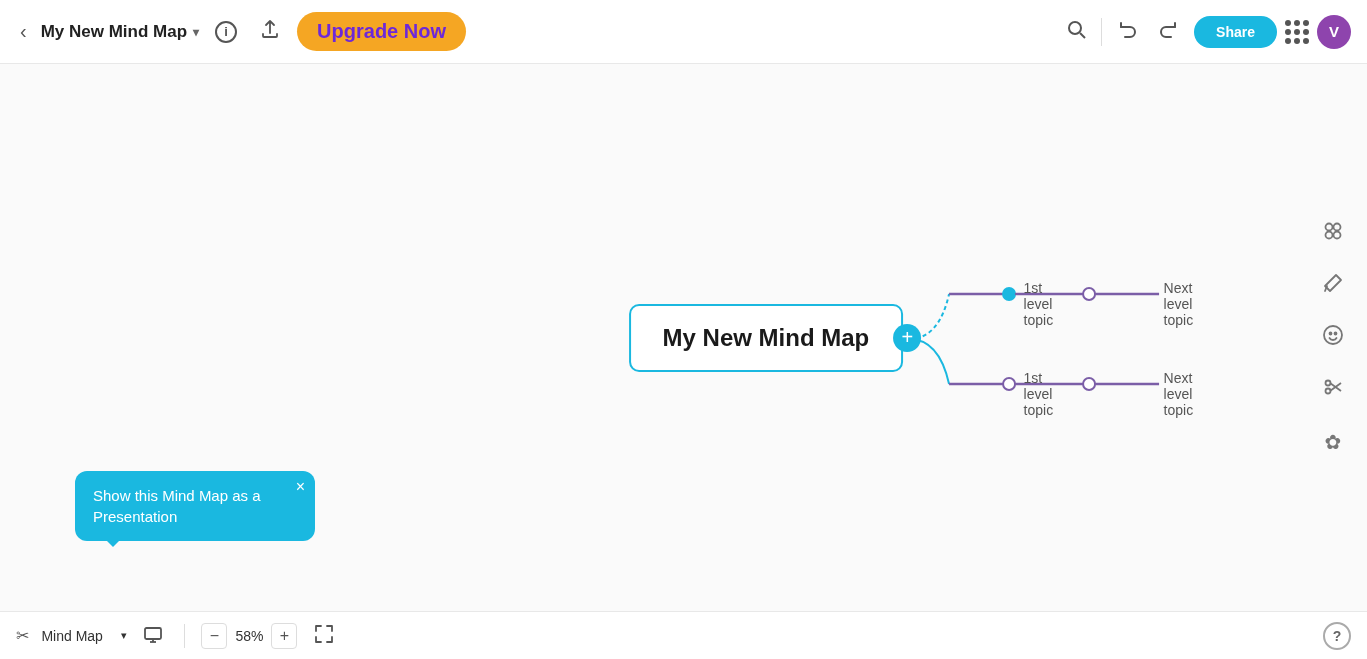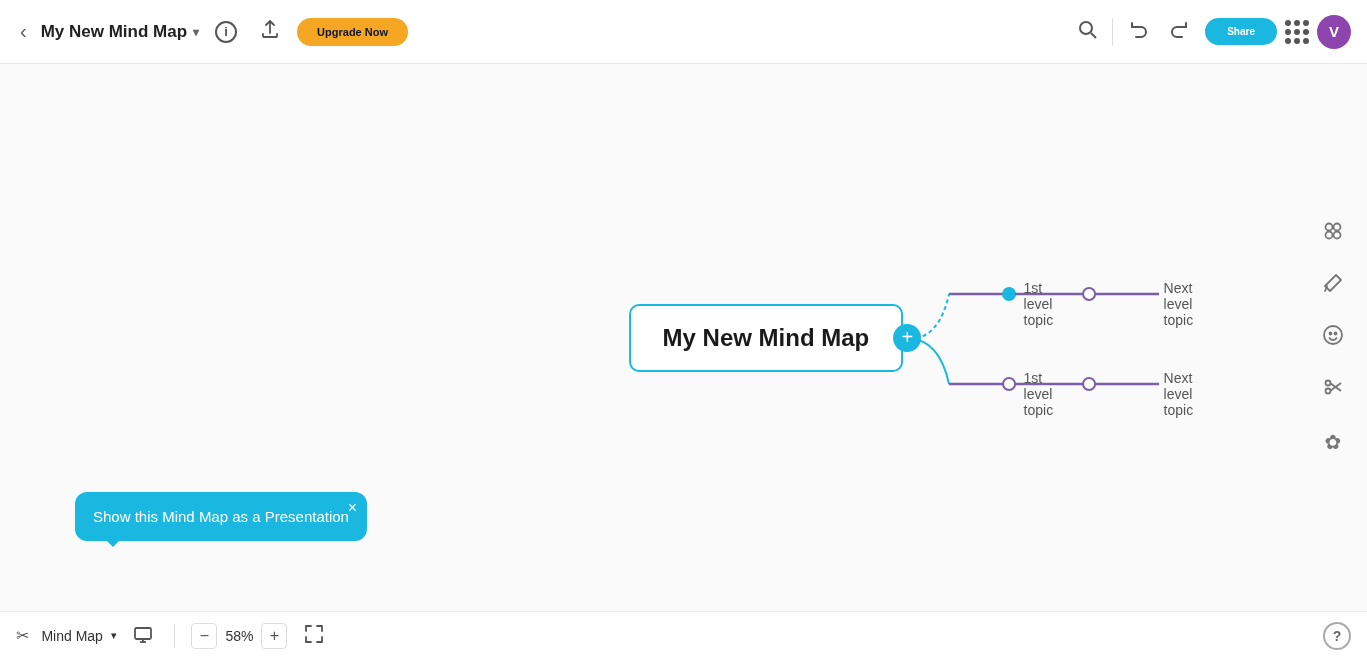--- a/index.html
+++ b/index.html
@@ -53,40 +53,40 @@
       height: 34px;
       border: none;
       background: none;
       cursor: pointer;
       border-radius: 50%;
       color: #555;
       font-size: 18px;
     }
     .upgrade-btn {
       background: #f5a623;
-      color: #0f172a;
+      color: #6d28d9;
       border: none;
       border-radius: 20px;
       padding: 8px 20px;
-      font-size: 11px;
+      font-size: 20px;
       font-weight: 600;
       cursor: pointer;
     }
     .header-right {
       display: flex;
       align-items: center;
       gap: 8px;
     }
     .share-btn {
       background: #1ab8e0;
       color: #fff;
       border: none;
       border-radius: 20px;
       padding: 8px 22px;
-      font-size: 10px;
+      font-size: 14px;
       font-weight: 600;
       cursor: pointer;
     }
     .avatar {
       width: 34px;
       height: 34px;
       border-radius: 50%;
       background: #8e44ad;
       color: #fff;
       display: flex;
@@ -189,21 +189,21 @@
 
     
     .tooltip-bubble {
       position: absolute;
       bottom: 70px;
       left: 75px;
       background: #1ab8e0;
       color: #fff;
       border-radius: 12px;
       padding: 14px 18px;
-      width: 292px;
+      width: 240px;
       font-size: 15px;
       font-weight: 500;
       line-height: 1.4;
     }
     .tooltip-bubble::after {
       content: '';
       position: absolute;
       bottom: -14px;
       left: 30px;
       border: 8px solid transparent;
@@ -232,21 +232,21 @@
       background: #fff;
       display: flex;
       align-items: center;
       padding: 0 16px;
       gap: 12px;
       z-index: 10;
     }
     .mindmap-mode {
       display: flex;
       align-items: center;
-      gap: 8px;
+      gap: 18px;
       cursor: pointer;
       font-size: 14px;
       color: #333;
       font-weight: 500;
     }
     .presentation-btn {
       display: flex;
       align-items: center;
       justify-content: center;
       width: 30px;

